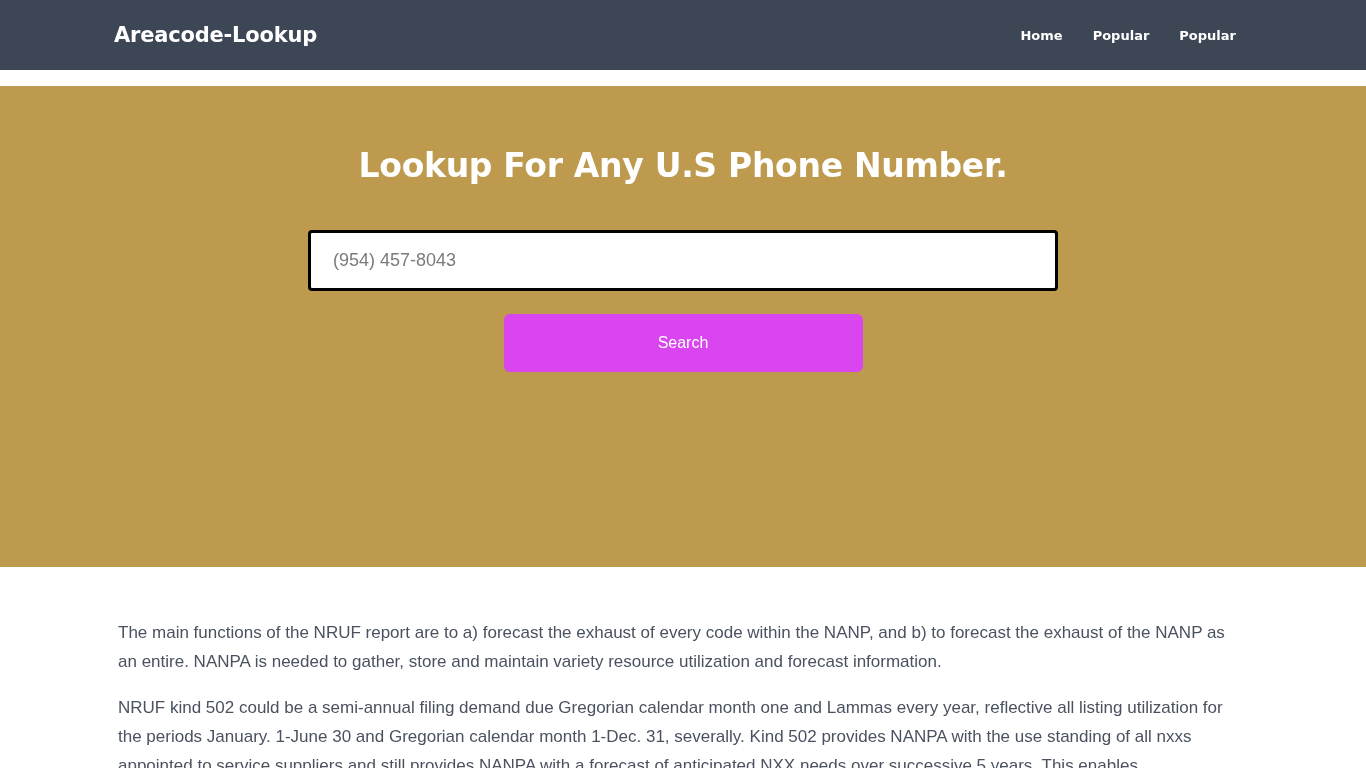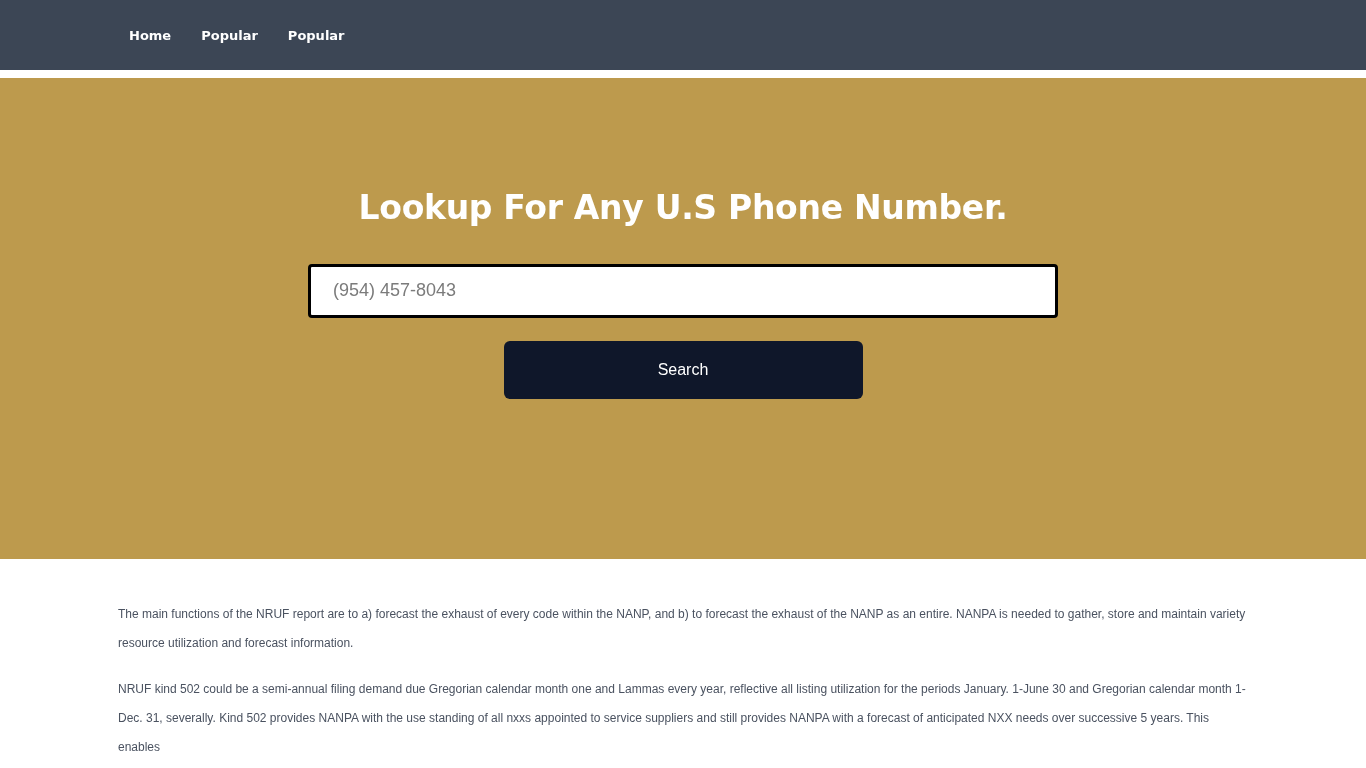--- a/index.html
+++ b/index.html
@@ -68,57 +68,57 @@
     background: #bd9a4d;
     height: 481px;
     width: 100%;
     position: relative;
   }
   .hero-inner {
     width: 100%;
     text-align: center;
   }
   .hero-title {
-    margin: 8px;
-    padding-top: 110px;
+    margin: 16px;
+    padding-top: 60px;
     color: #ffffff;
     font-size: 33px;
     font-weight: bold;
     letter-spacing: -0.3px;
     font-family: "DejaVu Sans", sans-serif;
     line-height: 1.2;
   }
   .search-wrap {
     width: 750px;
     margin: 0 auto;
     padding-top: 28px;
   }
   .search-input {
     display: block;
     width: 750px;
-    height: 54px;
+    height: 61px;
     border: 3px solid #000000;
     border-radius: 4px;
     background: #ffffff;
     font-size: 18px;
     color: #444b54;
     padding: 16px 22px;
     outline: none;
     font-family: "Liberation Sans", sans-serif;
   }
   .search-input::placeholder {
     color: #7b7b7b;
     opacity: 1;
   }
   .search-button {
     display: block;
     margin: 23px auto 0 auto;
     width: 359px;
     height: 58px;
-    background: #0f172a;
+    background: #d946ef;
     color: #ffffff;
     border: none;
     border-radius: 6px;
     font-size: 16px;
     cursor: pointer;
     font-family: "Liberation Sans", sans-serif;
   }
 
   
   .about {
@@ -128,32 +128,33 @@
   .about-title {
     margin: 0 0 22px 0;
     color: #37404e;
     font-size: 32px;
     font-weight: bold;
     letter-spacing: -0.3px;
     font-family: "DejaVu Sans", sans-serif;
     line-height: 1.1;
   }
   .about-text {
-    margin: 0 0 17px 0;
+    margin: 10px 0 17px 0;
     color: #4a5260;
-    font-size: 12px;
+    font-size: 17px;
     line-height: 29px;
     font-family: "Liberation Sans", sans-serif;
     max-width: 1130px;
   }
 </style>
 </head>
 <body>
 
 <nav class="navbar">
+  <a class="brand" href="#">Areacode-Lookup</a>
 
   <ul class="nav-links">
     <li>
       <a class="nav-link" href="#">
         <span>Home</span>
       </a>
     </li>
     <li>
       <a class="nav-link" href="#">
         <span>Popular</span>

